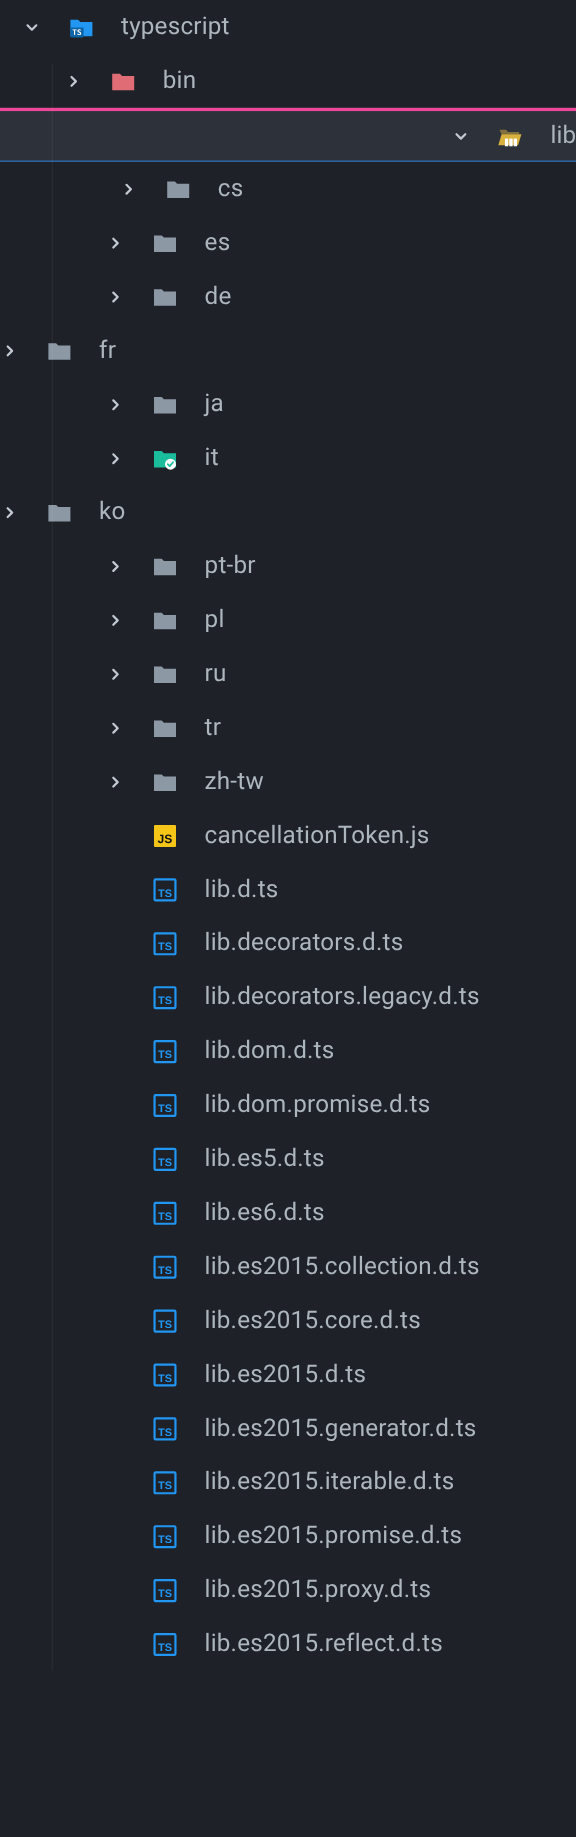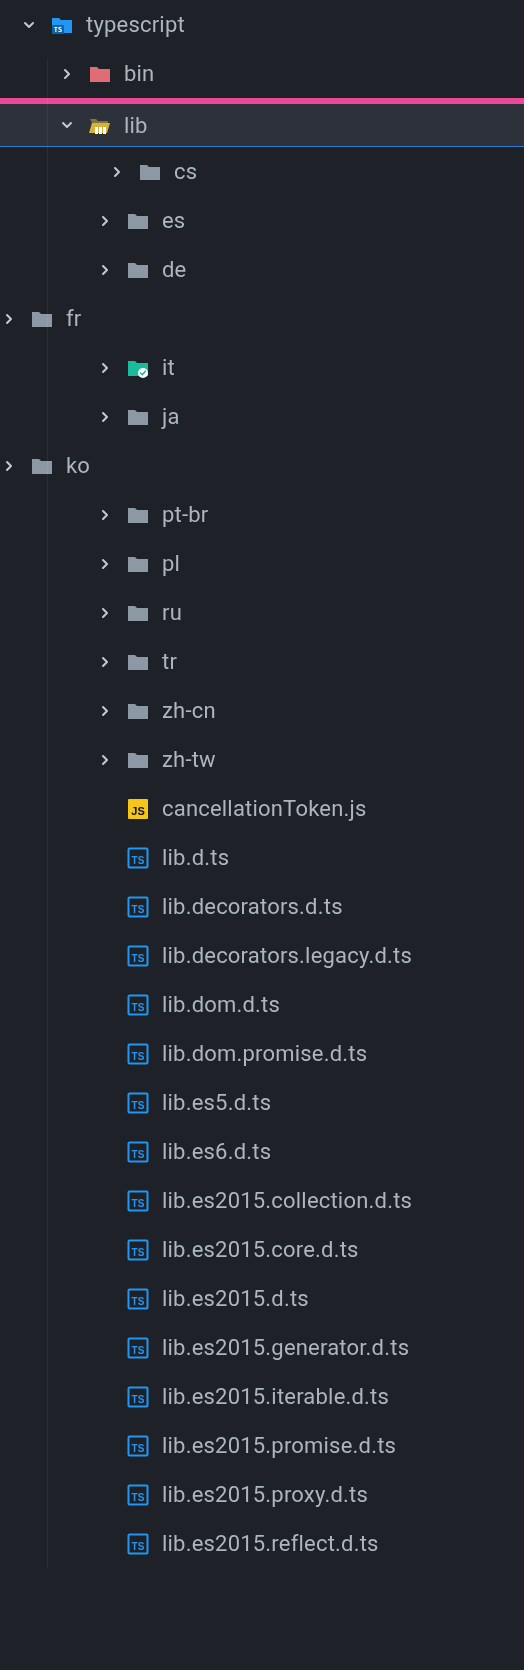--- a/index.html
+++ b/index.html
@@ -12,25 +12,27 @@
     color: #adb5bd;
     overflow: hidden;
   }
   .tree { user-select: none; }
   .row {
     display: flex;
     align-items: center;
     height: 49px;
     white-space: nowrap;
     cursor: pointer;
+    gap: 12px;
   }
   .row.selected {
     background: #2c313a;
-    border-top: 6px solid #ec4899;
+    border-top: 3px solid #ec4899;
     border-bottom: 1px solid #2f7ad1;
+    justify-content: flex-end;
   }
   .chevron {
     width: 18px;
     height: 18px;
     flex: 0 0 18px;
     display: flex;
     align-items: center;
     justify-content: center;
     color: #c2c9d1;
   }
@@ -163,40 +165,40 @@
         <span class="label">fr</span>
       </div>
       <div class="row" style="padding-left: 96px;">
         <span class="chevron">
           <svg viewBox="0 0 16 16" fill="none" stroke="currentColor" stroke-width="2" stroke-linecap="round" stroke-linejoin="round">
             <polyline points="6 4 10 8 6 12"></polyline>
           </svg>
         </span>
         <span class="icon">
           <svg viewBox="0 0 24 24">
+            <path d="M2 5 h7 l2 2 h11 v13 H2 z" fill="#8d98a5"></path>
+          </svg>
+        </span>
+        <span class="label">ja</span>
+      </div>
+      <div class="row" style="padding-left: 96px;">
+        <span class="chevron">
+          <svg viewBox="0 0 16 16" fill="none" stroke="currentColor" stroke-width="2" stroke-linecap="round" stroke-linejoin="round">
+            <polyline points="6 4 10 8 6 12"></polyline>
+          </svg>
+        </span>
+        <span class="icon">
+          <svg viewBox="0 0 24 24">
             <path d="M2 5 h7 l2 2 h11 v13 H2 z" fill="#1abc9c"></path>
             <circle cx="17" cy="17" r="5" fill="#fff"></circle>
             <path d="M14.5 17 l1.8 1.8 l3-3.6" fill="none" stroke="#1abc9c" stroke-width="1.6" stroke-linecap="round" stroke-linejoin="round"></path>
           </svg>
         </span>
         <span class="label">it</span>
       </div>
-      <div class="row" style="padding-left: 96px;">
-        <span class="chevron">
-          <svg viewBox="0 0 16 16" fill="none" stroke="currentColor" stroke-width="2" stroke-linecap="round" stroke-linejoin="round">
-            <polyline points="6 4 10 8 6 12"></polyline>
-          </svg>
-        </span>
-        <span class="icon">
-          <svg viewBox="0 0 24 24">
-            <path d="M2 5 h7 l2 2 h11 v13 H2 z" fill="#8d98a5"></path>
-          </svg>
-        </span>
-        <span class="label">ja</span>
-      </div>
       <div class="row" style="">
         <span class="chevron">
           <svg viewBox="0 0 16 16" fill="none" stroke="currentColor" stroke-width="2" stroke-linecap="round" stroke-linejoin="round">
             <polyline points="6 4 10 8 6 12"></polyline>
           </svg>
         </span>
         <span class="icon">
           <svg viewBox="0 0 24 24">
             <path d="M2 5 h7 l2 2 h11 v13 H2 z" fill="#8d98a5"></path>
           </svg>
@@ -247,33 +249,20 @@
           <svg viewBox="0 0 16 16" fill="none" stroke="currentColor" stroke-width="2" stroke-linecap="round" stroke-linejoin="round">
             <polyline points="6 4 10 8 6 12"></polyline>
           </svg>
         </span>
         <span class="icon">
           <svg viewBox="0 0 24 24">
             <path d="M2 5 h7 l2 2 h11 v13 H2 z" fill="#8d98a5"></path>
           </svg>
         </span>
         <span class="label">tr</span>
-      </div>
-      <div class="row" style="padding-left: 96px;">
-        <span class="chevron">
-          <svg viewBox="0 0 16 16" fill="none" stroke="currentColor" stroke-width="2" stroke-linecap="round" stroke-linejoin="round">
-            <polyline points="6 4 10 8 6 12"></polyline>
-          </svg>
-        </span>
-        <span class="icon">
-          <svg viewBox="0 0 24 24">
-            <path d="M2 5 h7 l2 2 h11 v13 H2 z" fill="#8d98a5"></path>
-          </svg>
-        </span>
-        <span class="label">zh-cn</span>
       </div>
       <div class="row" style="padding-left: 96px;">
         <span class="chevron">
           <svg viewBox="0 0 16 16" fill="none" stroke="currentColor" stroke-width="2" stroke-linecap="round" stroke-linejoin="round">
             <polyline points="6 4 10 8 6 12"></polyline>
           </svg>
         </span>
         <span class="icon">
           <svg viewBox="0 0 24 24">
             <path d="M2 5 h7 l2 2 h11 v13 H2 z" fill="#8d98a5"></path>

